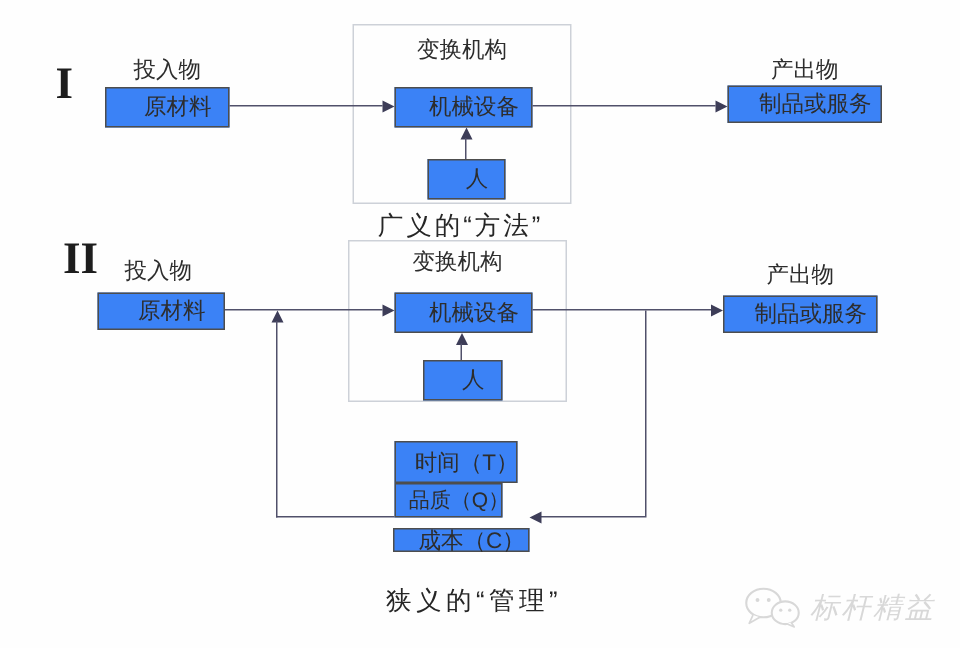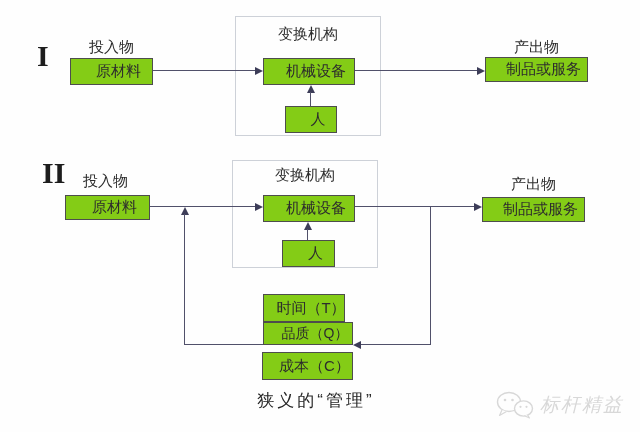--- a/index.html
+++ b/index.html
@@ -35,21 +35,21 @@
     position:absolute;
     font-size:15px;
     text-align:center;
     color:var(--text);
     line-height:1.1;
     white-space:nowrap;
   }
   .box {
     position:absolute;
     border:1px solid var(--box-border);
-    background:#84cc16;
+    background:#3b82f6;
     display:flex;
     align-items:center;
     justify-content:center;
     font-size:15px;
     color:var(--text);
     white-space:nowrap;
     padding-left:14px;
   }
   .container-frame {
     position:absolute;
@@ -117,20 +117,21 @@
 
   <div class="hline" style="left:355px;top:70px;width:122px"></div>
   <div class="arr arr-right" style="left:477px;top:67px"></div>
 
   <div class="arr arr-up" style="left:307px;top:85px"></div>
   <div class="vline" style="left:310px;top:92px;height:14px"></div>
 
   <div class="lbl" style="left:485px;top:39px;width:103px">产出物</div>
   <div class="box" style="left:485px;top:57px;width:103px;height:25px">制品或服务</div>
 
+  <div class="caption" style="left:217px;top:139px;width:180px">广义的“方法”</div>
 
   <div class="numeral" style="left:42px;top:158px">II</div>
 
   <div class="lbl" style="left:63px;top:173px;width:85px">投入物</div>
   <div class="box" style="left:65px;top:195px;width:85px;height:25px">原材料</div>
 
   <div class="container-frame" style="left:232px;top:160px;width:146px;height:108px"></div>
   <div class="lbl" style="left:232px;top:167px;width:146px">变换机构</div>
   <div class="box" style="left:263px;top:195px;width:92px;height:27px">机械设备</div>
   <div class="box" style="left:282px;top:240px;width:53px;height:27px">人</div>
@@ -141,22 +142,22 @@
   <div class="hline" style="left:355px;top:206px;width:119px"></div>
   <div class="arr arr-right" style="left:474px;top:203px"></div>
 
   <div class="arr arr-up" style="left:304px;top:222px"></div>
   <div class="vline" style="left:307px;top:229px;height:11px"></div>
 
   <div class="lbl" style="left:482px;top:176px;width:103px">产出物</div>
   <div class="box" style="left:482px;top:197px;width:103px;height:25px">制品或服务</div>
 
   <div class="box" style="left:263px;top:294px;width:82px;height:28px">时间（T）</div>
-  <div class="box" style="left:263px;top:322px;width:90px;height:23px;font-size:14px">品质（Q）</div>
-  <div class="box" style="left:262px;top:352px;width:91px;height:28px">成本（C）</div>
+  <div class="box" style="left:263px;top:322px;width:72px;height:23px;font-size:14px">品质（Q）</div>
+  <div class="box" style="left:262px;top:352px;width:91px;height:16px">成本（C）</div>
 
   <div class="arr arr-up" style="left:181px;top:207px"></div>
   <div class="vline" style="left:184px;top:214px;height:131px"></div>
   <div class="hline" style="left:184px;top:344px;width:79px"></div>
 
   <div class="vline" style="left:430px;top:207px;height:138px"></div>
   <div class="hline" style="left:360px;top:344px;width:70px"></div>
   <div class="arr arr-left" style="left:353px;top:341px"></div>
 
   <div class="caption" style="left:216px;top:389px;width:200px;letter-spacing:3px">狭义的“管理”</div>

